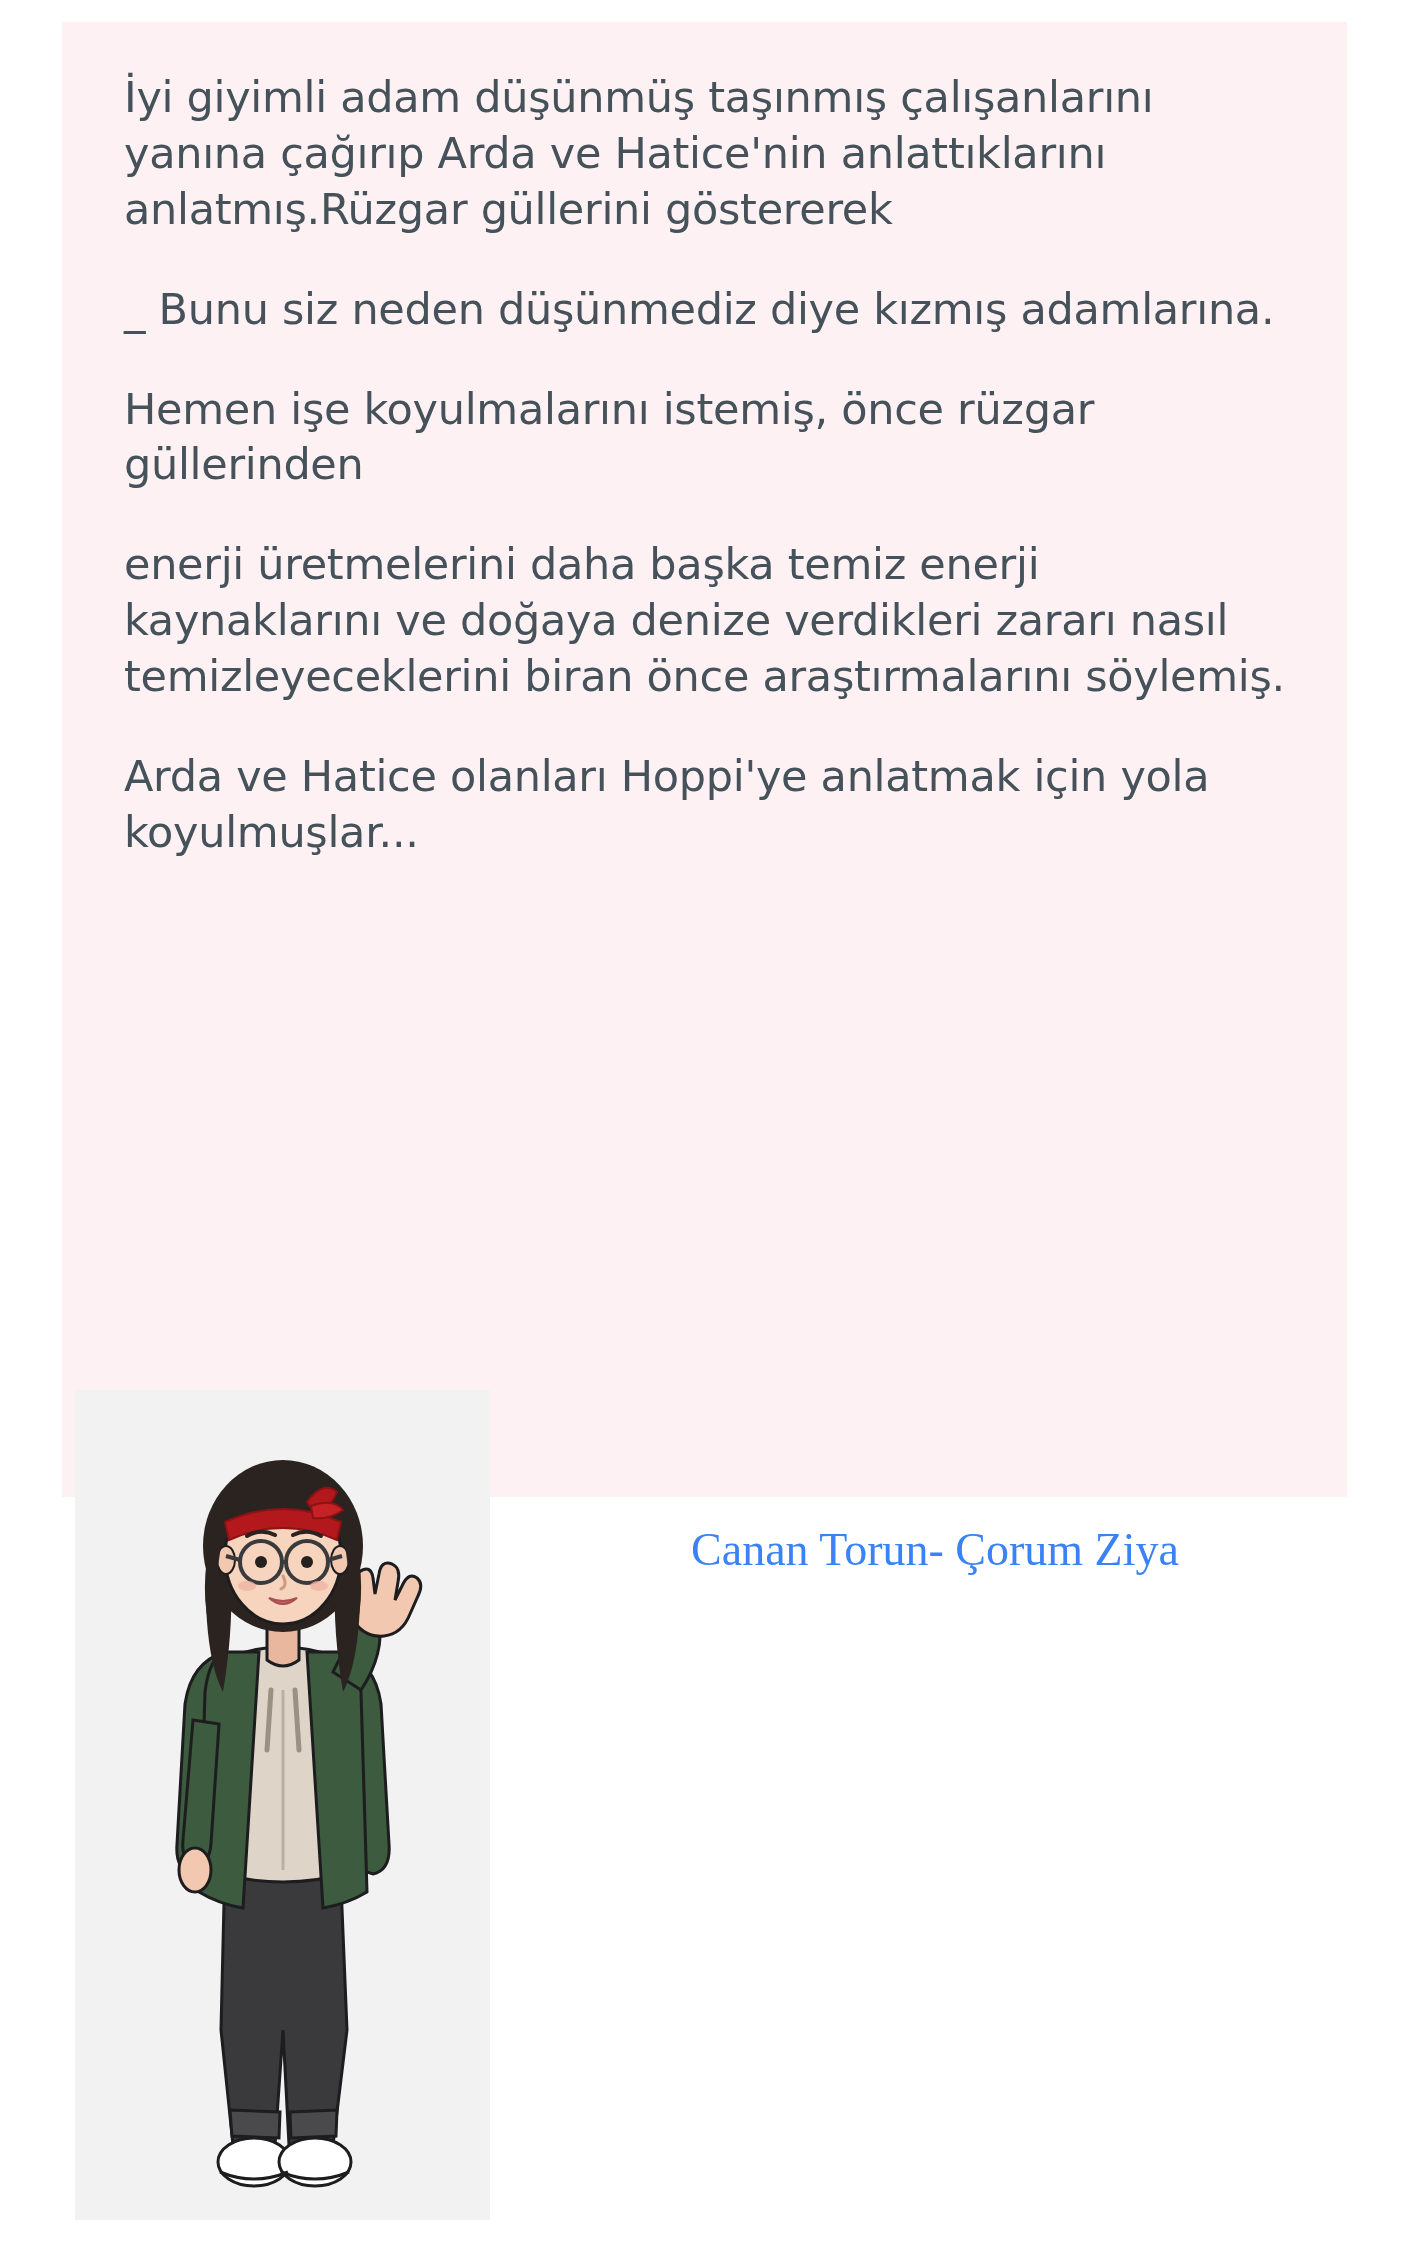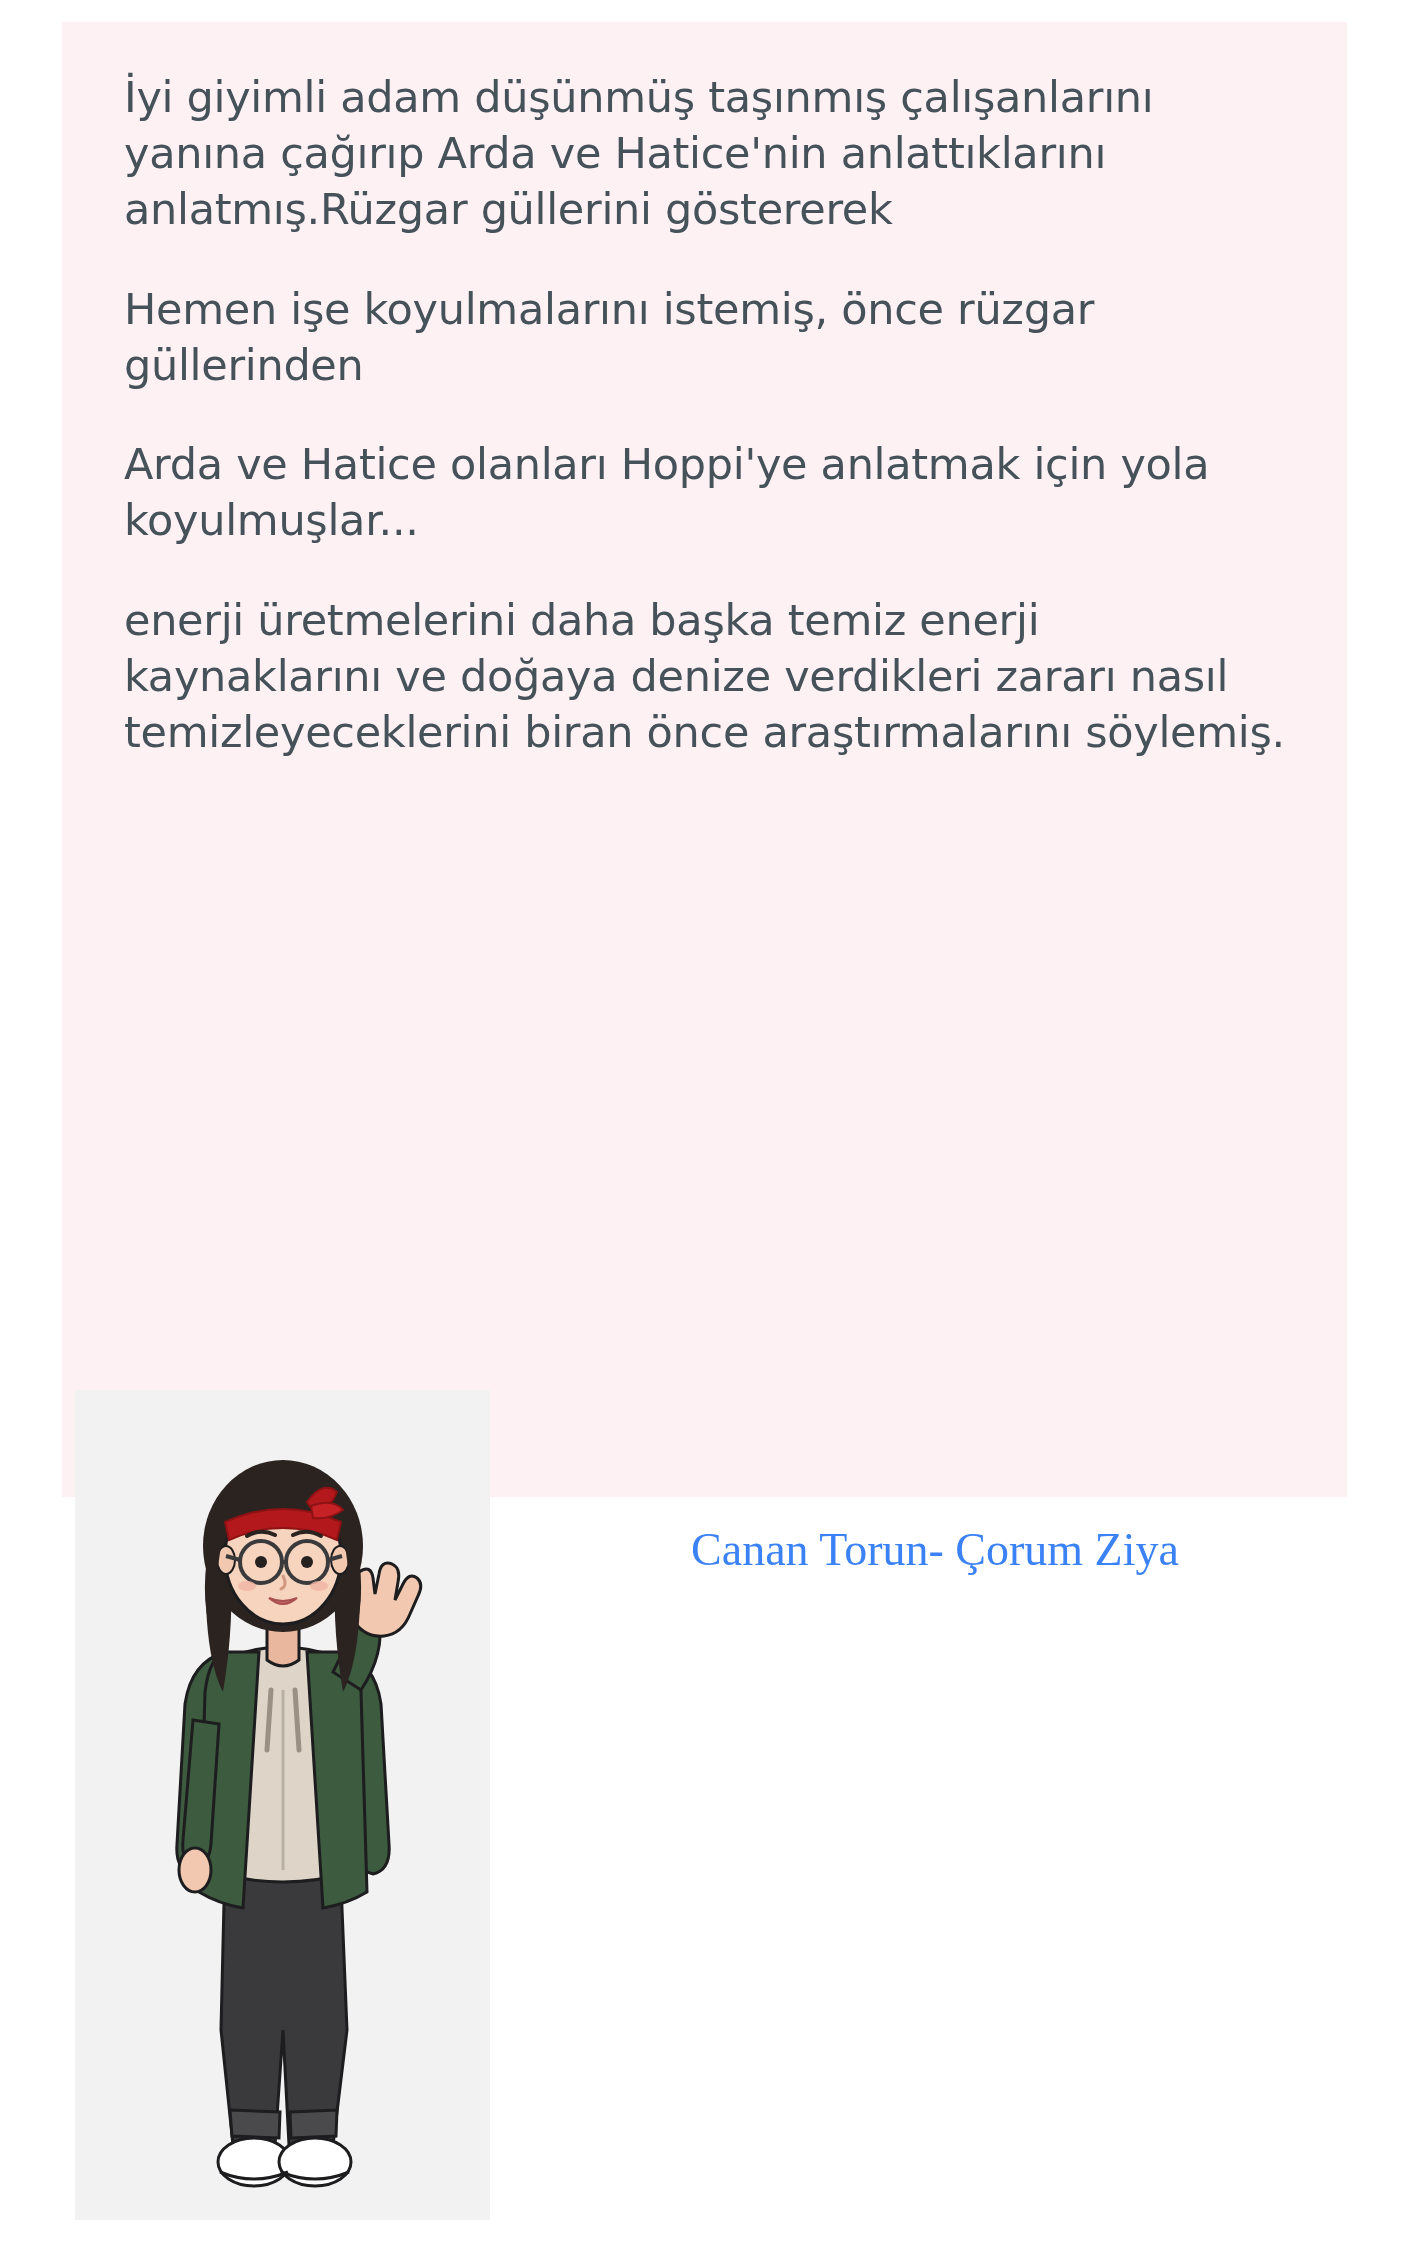--- a/index.html
+++ b/index.html
@@ -64,23 +64,24 @@
     font-size: 46px;
     line-height: 1.38;
     color: #3b82f6;
   }
 </style>
 </head>
 <body>
 
 <div id="story-panel">
   <p class="story-para">İyi giyimli adam düşünmüş taşınmış çalışanlarını yanına çağırıp Arda ve Hatice'nin anlattıklarını anlatmış.Rüzgar güllerini göstererek</p>
+  <p class="story-para">_ Bunu siz neden düşünmediz diye kızmış adamlarına.</p>
   <p class="story-para">Hemen işe koyulmalarını istemiş, önce rüzgar güllerinden</p>
+  <p class="story-para">enerji üretmelerini daha başka temiz enerji kaynaklarını ve doğaya denize verdikleri zararı nasıl temizleyeceklerini biran önce araştırmalarını söylemiş.</p>
   <p class="story-para">Arda ve Hatice olanları Hoppi'ye anlatmak için yola koyulmuşlar...</p>
-  <p class="story-para">enerji üretmelerini daha başka temiz enerji kaynaklarını ve doğaya denize verdikleri zararı nasıl temizleyeceklerini biran önce araştırmalarını söylemiş.</p>
 </div>
 
 <div id="avatar-frame">
   <svg viewBox="0 0 415 830" xmlns="http://www.w3.org/2000/svg">
     <rect x="0" y="0" width="415" height="830" fill="#f2f2f2"></rect>
 
     <path d="M150 470 L265 470 L272 640 L258 755 L214 755 L208 640 L200 755 L158 755 L146 640 Z" fill="#3a3a3c" stroke="#1d1d1f" stroke-width="3"></path>
 
     <path d="M155 720 L205 722 L204 748 L157 746 Z" fill="#4a4a4d" stroke="#1d1d1f" stroke-width="3"></path>
     <path d="M215 722 L262 720 L261 746 L216 748 Z" fill="#4a4a4d" stroke="#1d1d1f" stroke-width="3"></path>

